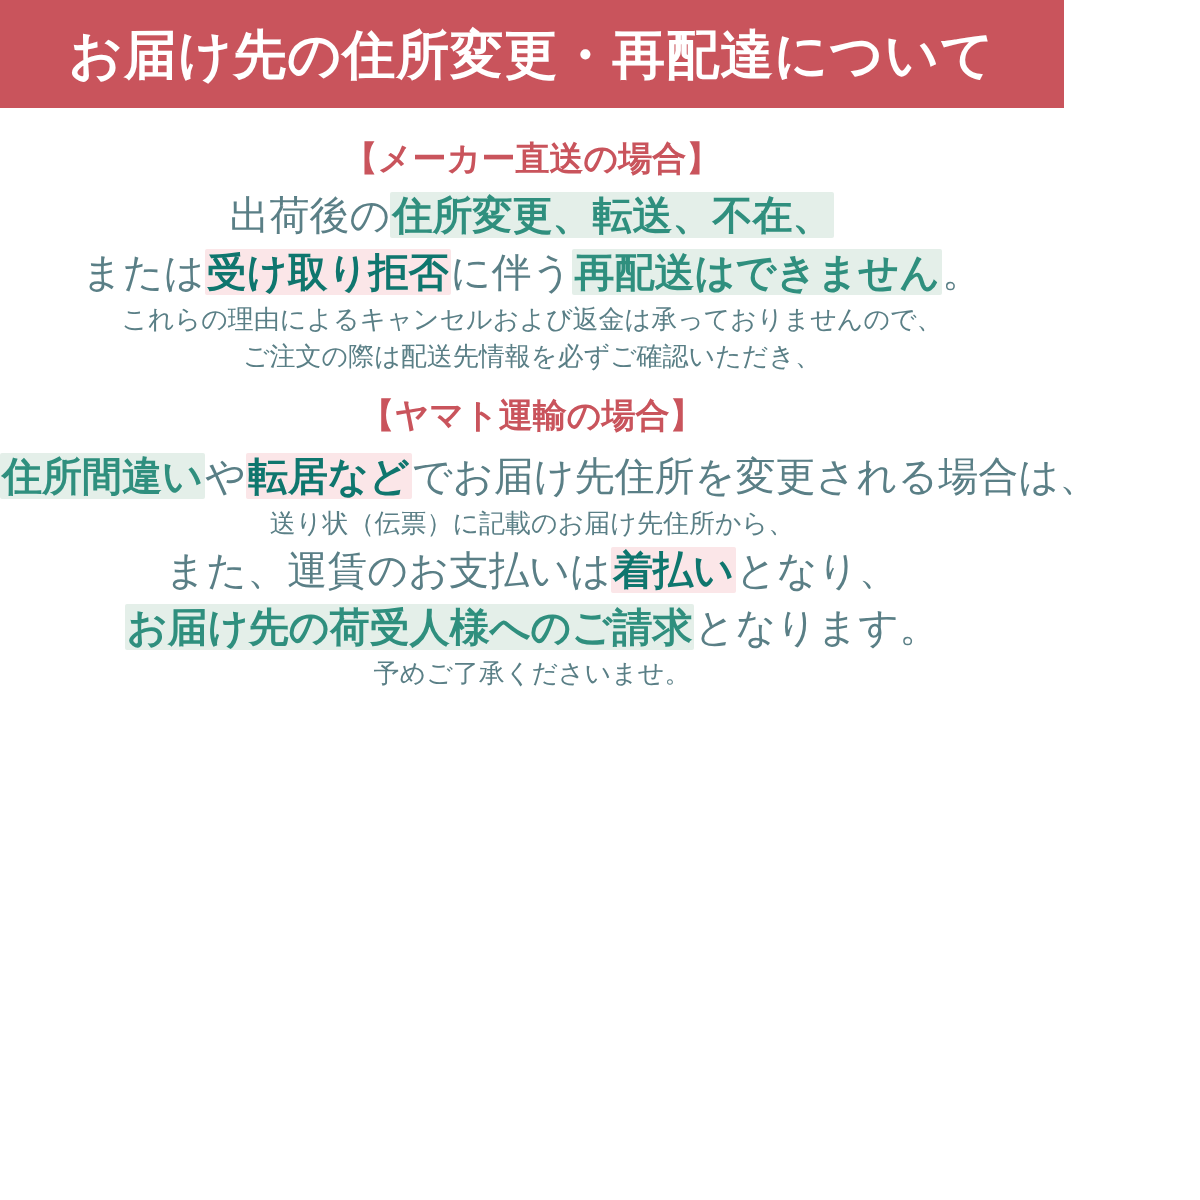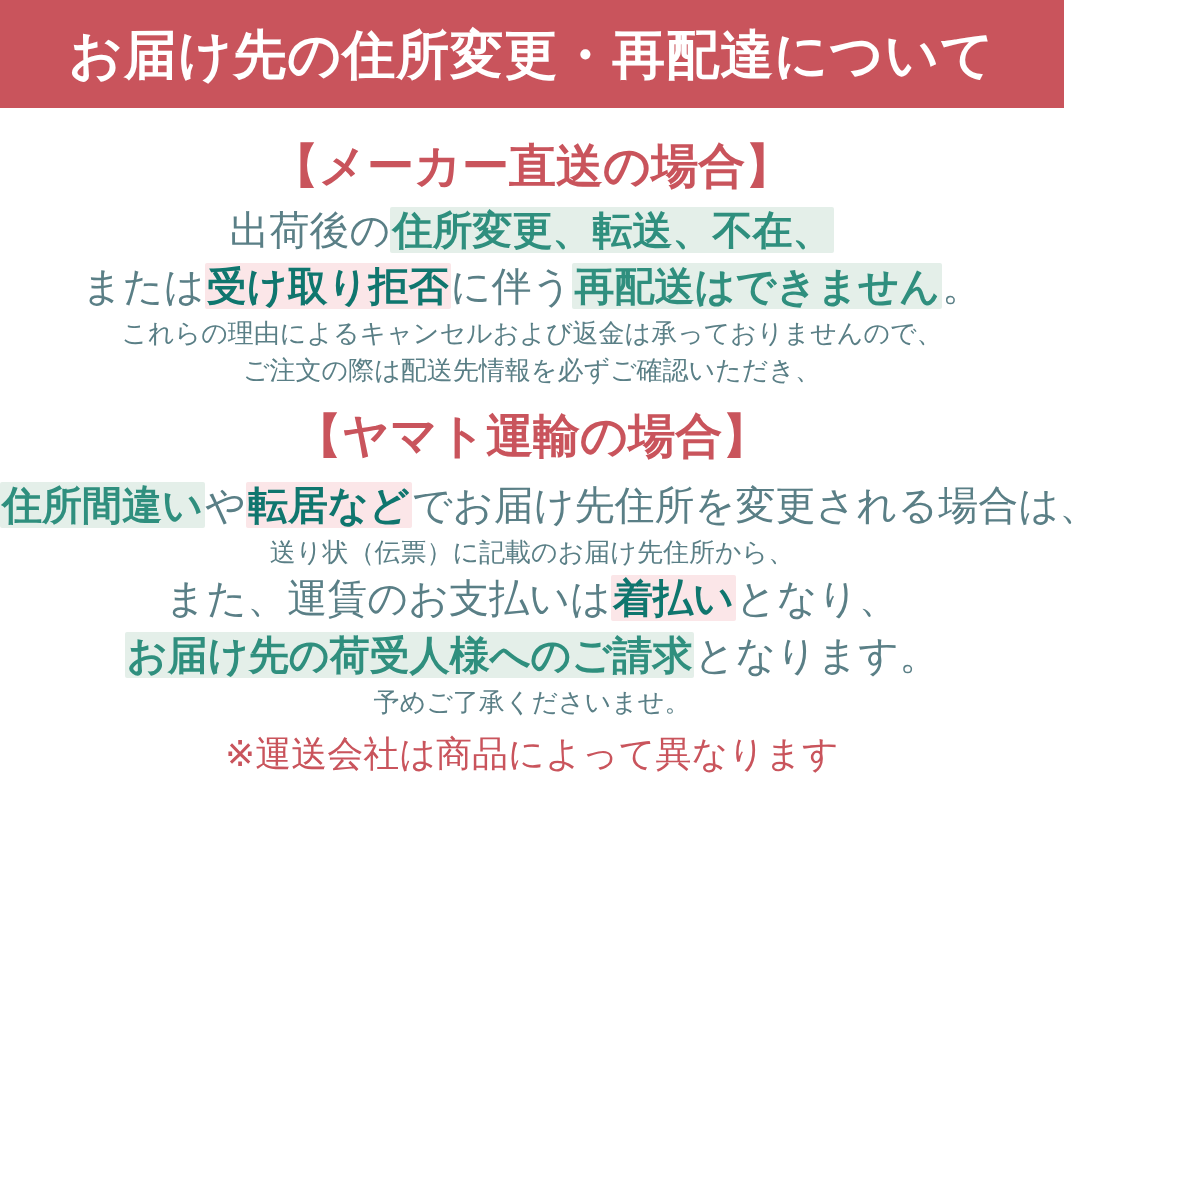--- a/index.html
+++ b/index.html
@@ -36,21 +36,21 @@
     white-space: nowrap;
     line-height: 1;
   }
   .body-wrap {
     padding: 0;
     text-align: center;
   }
   .section-heading {
     color: #c9545c;
     font-weight: bold;
-    font-size: 47px;
+    font-size: 34px;
     text-align: center;
     line-height: 1.1;
     margin: 0;
     white-space: nowrap;
   }
   .heading-1 { padding-top: 32px; padding-bottom: 10px; }
   .heading-2 { padding-top: 22px; padding-bottom: 14px; font-family: Liberation Serif, serif; }
   .line {
     color: #5a7f86;
     font-size: 40px;
@@ -127,16 +127,15 @@
         <span>また、運賃のお支払いは</span><span class="hl-pink">着払い</span><span>となり、</span>
       </p>
       <p class="line">
         <span class="hl-teal">お届け先の荷受人様へのご請求</span><span>となります。</span>
       </p>
       <p class="line small">
         <span>予めご了承くださいませ。</span>
       </p>
     </div>
 
-    <div class="note">※運送会社は商品によって異なります</div>
 
   </div>
 </div>
 
 </body></html>

